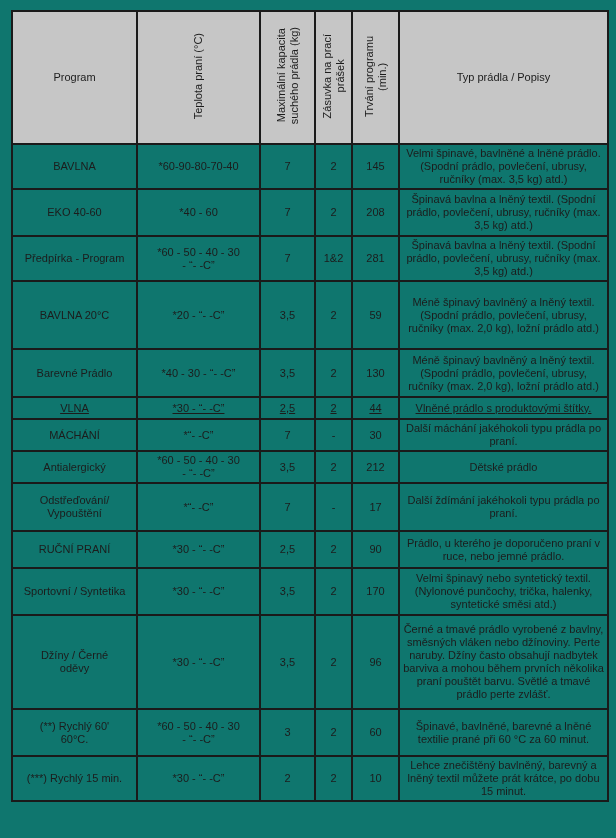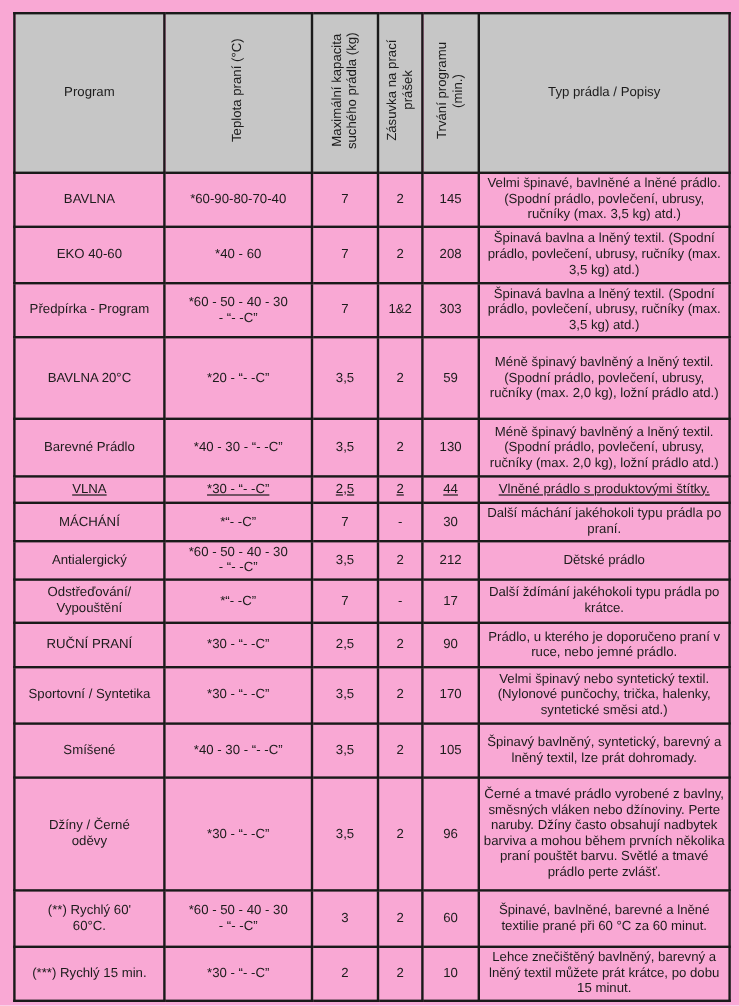--- a/index.html
+++ b/index.html
@@ -5,21 +5,21 @@
   html, body {
     margin: 0;
     padding: 0;
     background: #ffffff;
     font-family: "Liberation Sans", "DejaVu Sans", sans-serif;
     color: #1c1c1c;
   }
   .page {
     width: 616px;
     height: 838px;
-    background: #f9a8d4;
+    background: #0f766e;
     box-sizing: border-box;
     padding: 10px 0 0 11px;
   }
   table.program-table {
     border-collapse: collapse;
     table-layout: fixed;
     width: 596px;
   }
   table.program-table th,
   table.program-table td {
@@ -89,21 +89,21 @@
           <td class="cell-zasuvka">2</td>
           <td class="cell-trvani">208</td>
           <td class="cell-popis">Špinavá bavlna a lněný textil. (Spodní prádlo, povlečení, ubrusy, ručníky (max. 3,5 kg) atd.)</td>
         </tr>
         <tr style="height: 43px;">
           <td class="cell-program">Předpírka - Program</td>
           <td class="cell-teplota">*60 - 50 - 40 - 30
 - “- -C”</td>
           <td class="cell-kapacita">7</td>
           <td class="cell-zasuvka">1&amp;2</td>
-          <td class="cell-trvani">303</td>
+          <td class="cell-trvani">281</td>
           <td class="cell-popis">Špinavá bavlna a lněný textil. (Spodní prádlo, povlečení, ubrusy, ručníky (max. 3,5 kg) atd.)</td>
         </tr>
         <tr style="height: 68px;">
           <td class="cell-program">BAVLNA 20°C</td>
           <td class="cell-teplota">*20 - “- -C”</td>
           <td class="cell-kapacita">3,5</td>
           <td class="cell-zasuvka">2</td>
           <td class="cell-trvani">59</td>
           <td class="cell-popis">Méně špinavý bavlněný a lněný textil. (Spodní prádlo, povlečení, ubrusy, ručníky (max. 2,0 kg), ložní prádlo atd.)</td>
         </tr>
@@ -133,52 +133,44 @@
         </tr>
         <tr style="height: 16px;">
           <td class="cell-program">Antialergický</td>
           <td class="cell-teplota">*60 - 50 - 40 - 30
 - “- -C”</td>
           <td class="cell-kapacita">3,5</td>
           <td class="cell-zasuvka">2</td>
           <td class="cell-trvani">212</td>
           <td class="cell-popis">Dětské prádlo</td>
         </tr>
-        <tr style="height: 36px;">
+        <tr style="height: 48px;">
           <td class="cell-program">Odstřeďování/
 Vypouštění</td>
           <td class="cell-teplota">*“- -C”</td>
           <td class="cell-kapacita">7</td>
           <td class="cell-zasuvka">-</td>
           <td class="cell-trvani">17</td>
-          <td class="cell-popis">Další ždímání jakéhokoli typu prádla po krátce.</td>
+          <td class="cell-popis">Další ždímání jakéhokoli typu prádla po praní.</td>
         </tr>
         <tr style="height: 37px;">
           <td class="cell-program">RUČNÍ PRANÍ</td>
           <td class="cell-teplota">*30 - “- -C”</td>
           <td class="cell-kapacita">2,5</td>
           <td class="cell-zasuvka">2</td>
           <td class="cell-trvani">90</td>
           <td class="cell-popis">Prádlo, u kterého je doporučeno praní v ruce, nebo jemné prádlo.</td>
         </tr>
         <tr style="height: 47px;">
           <td class="cell-program">Sportovní / Syntetika</td>
           <td class="cell-teplota">*30 - “- -C”</td>
           <td class="cell-kapacita">3,5</td>
           <td class="cell-zasuvka">2</td>
           <td class="cell-trvani">170</td>
           <td class="cell-popis">Velmi špinavý nebo syntetický textil. (Nylonové punčochy, trička, halenky, syntetické směsi atd.)</td>
-        </tr>
-        <tr style="height: 45px;">
-          <td class="cell-program">Smíšené</td>
-          <td class="cell-teplota">*40 - 30 - “- -C”</td>
-          <td class="cell-kapacita">3,5</td>
-          <td class="cell-zasuvka">2</td>
-          <td class="cell-trvani">105</td>
-          <td class="cell-popis">Špinavý bavlněný, syntetický, barevný a lněný textil, lze prát dohromady.</td>
         </tr>
         <tr style="height: 94px;">
           <td class="cell-program">Džíny / Černé
 oděvy</td>
           <td class="cell-teplota">*30 - “- -C”</td>
           <td class="cell-kapacita">3,5</td>
           <td class="cell-zasuvka">2</td>
           <td class="cell-trvani">96</td>
           <td class="cell-popis">Černé a tmavé prádlo vyrobené z bavlny, směsných vláken nebo džínoviny. Perte naruby. Džíny často obsahují nadbytek barviva a mohou během prvních několika praní pouštět barvu. Světlé a tmavé prádlo perte zvlášť.</td>
         </tr>

